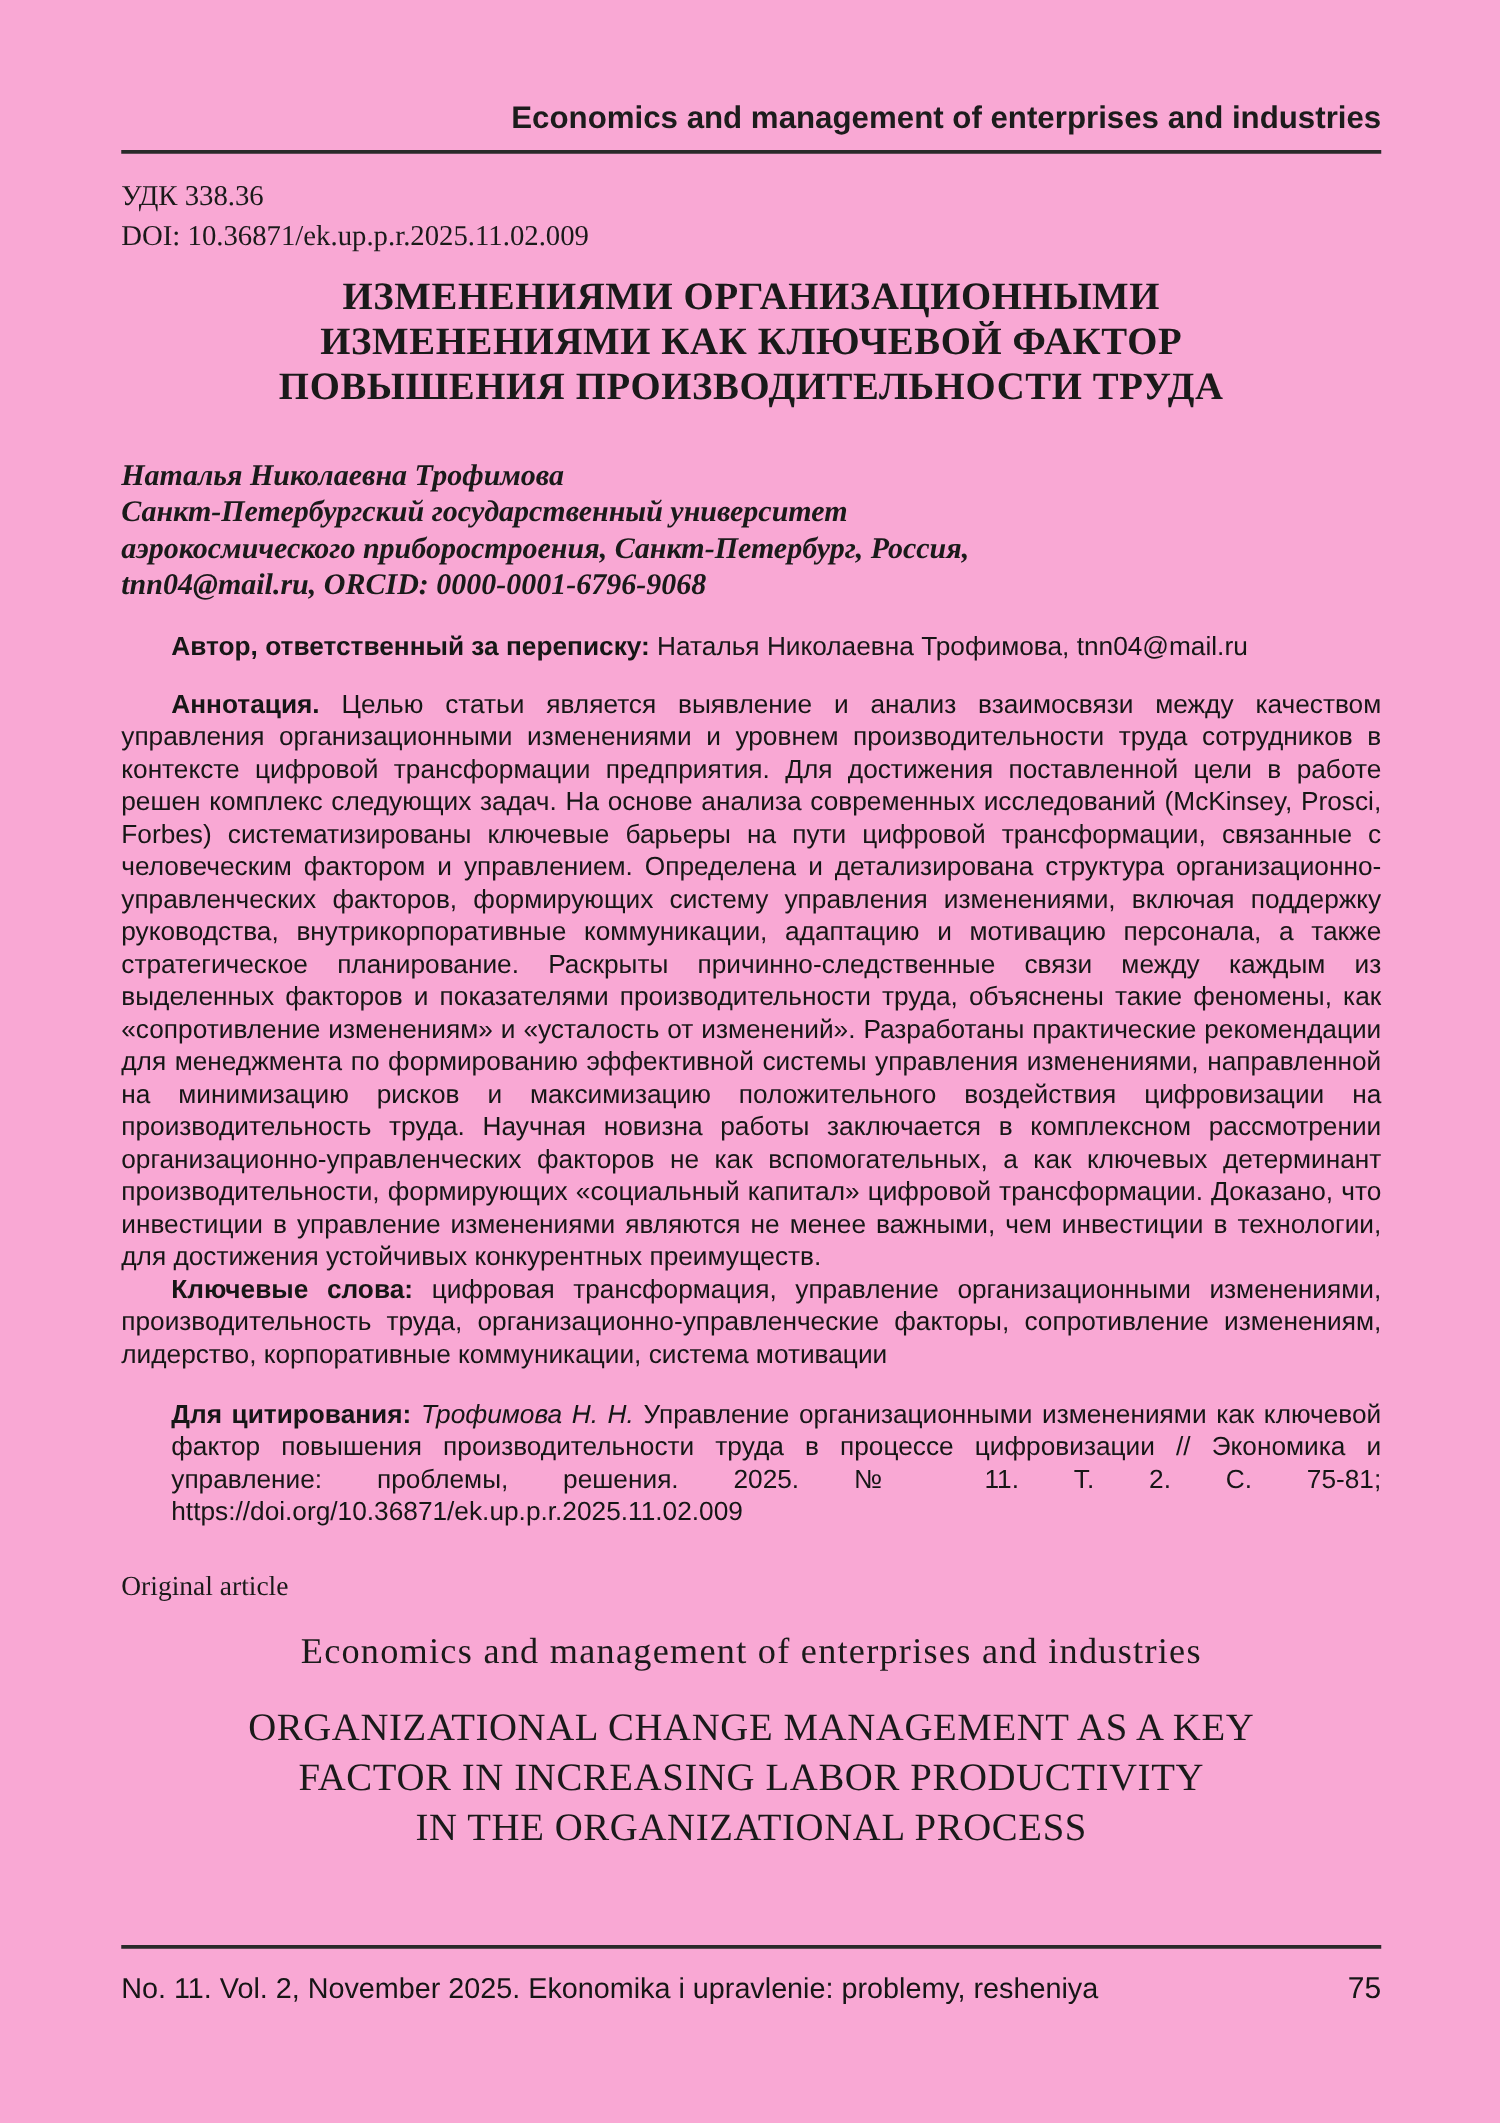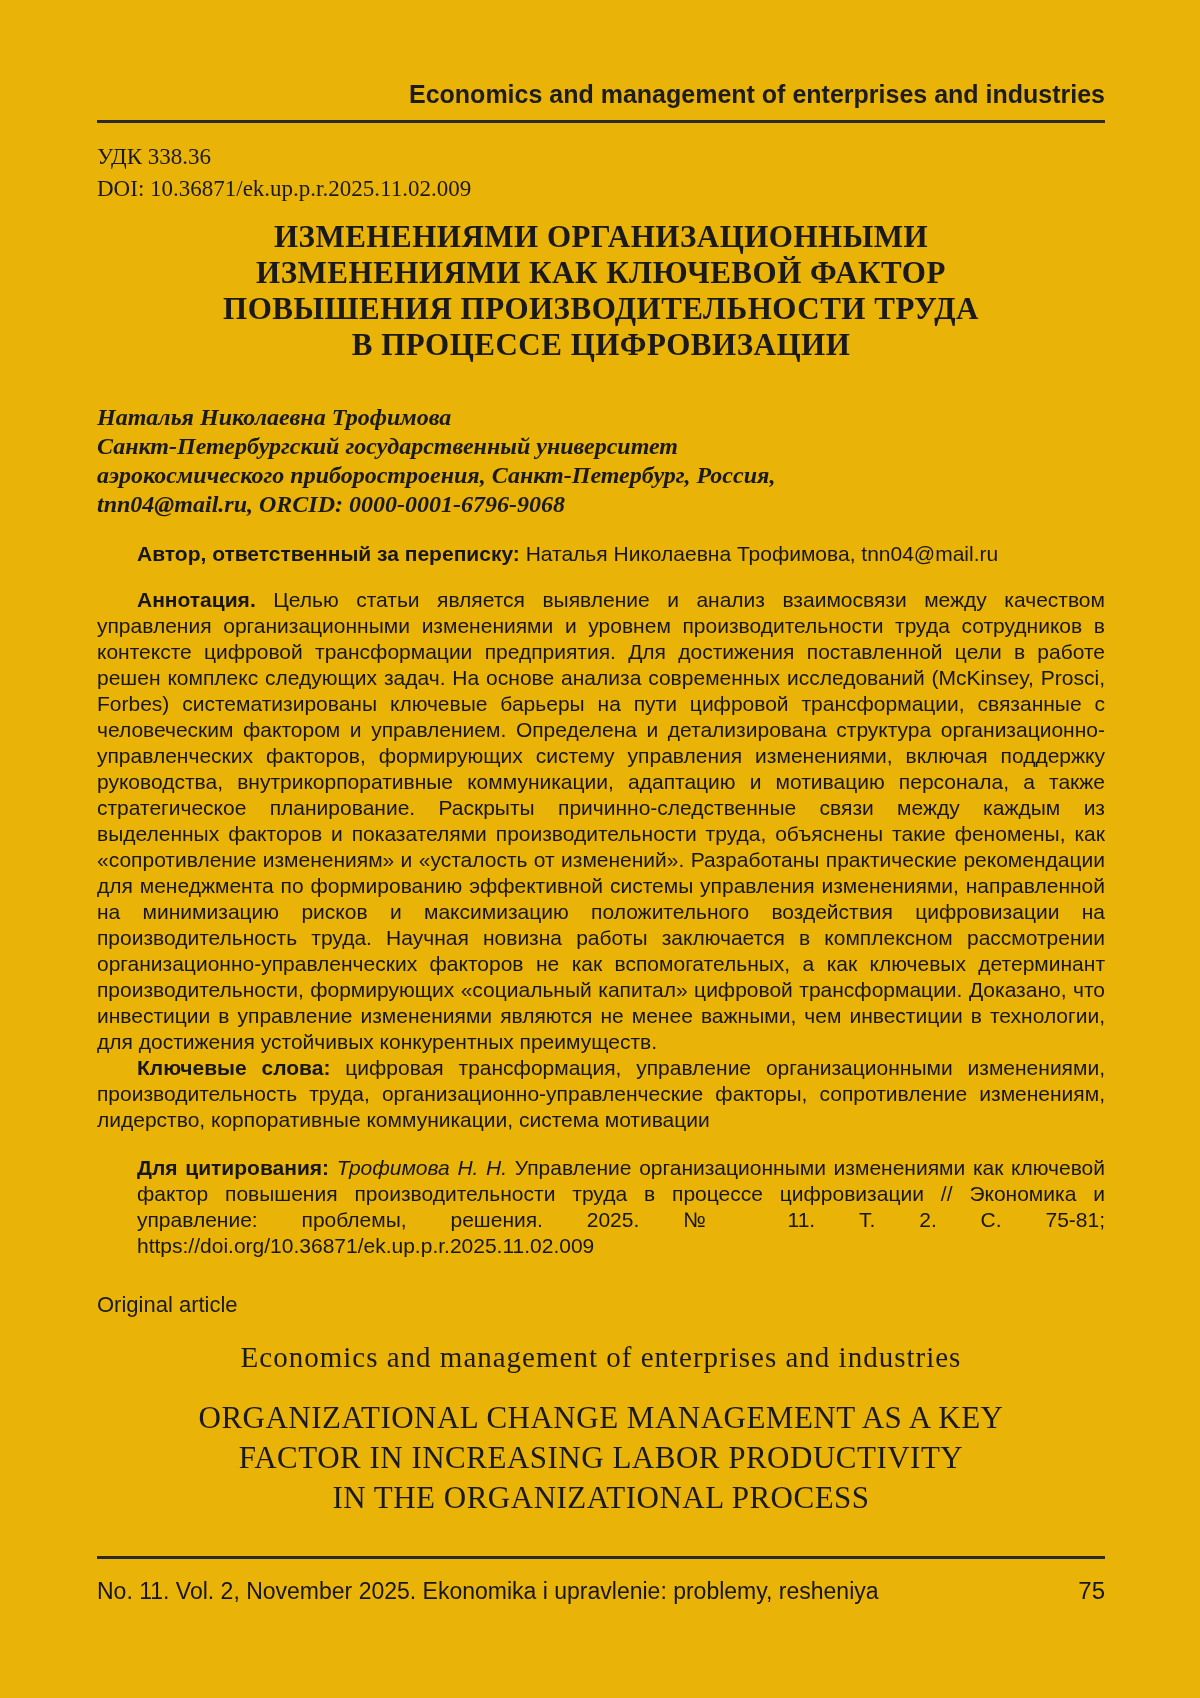--- a/index.html
+++ b/index.html
@@ -1,20 +1,20 @@
 <!DOCTYPE html>
 <html lang="ru"><head>
 <meta charset="utf-8">
 <style>
   html,body{margin:0;padding:0;background:#ffffff;}
   .page{
     position:relative;
     width:1200px;height:1698px;
     margin:0 auto;
-    background:#eab308;
+    background:#f9a8d4;
     color:#1a1a1a;
     box-sizing:border-box;
     padding:80px 95px 0 97px;
     overflow:hidden;
     font-family:"Liberation Sans", sans-serif;
   }
   
   .running-title{
     text-align:right;
     font-family:"Liberation Sans", sans-serif;
@@ -75,21 +75,21 @@
   .keywords{
     text-indent:40px;
   }
   .citation{
     margin-top:22px;
     margin-left:40px;
   }
   .lbl{font-weight:bold;}
   .original-article{
     margin-top:32px;
-    font-family:Liberation Sans, sans-serif;
+    font-family:Liberation Serif, serif;
     font-size:22px;
     line-height:27px;
     text-align:left;
   }
   .section-en{
     margin:22px 0 0 0;
     text-align:center;
     font-family:"Liberation Serif", serif;
     font-weight:normal;
     font-size:29px;
@@ -139,21 +139,20 @@
 
   <div class="meta">
     <div>УДК 338.36</div>
     <div>DOI: 10.36871/ek.up.p.r.2025.11.02.009</div>
   </div>
 
   <h1 class="title-ru">
     <div>ИЗМЕНЕНИЯМИ ОРГАНИЗАЦИОННЫМИ</div>
     <div>ИЗМЕНЕНИЯМИ КАК КЛЮЧЕВОЙ ФАКТОР</div>
     <div>ПОВЫШЕНИЯ ПРОИЗВОДИТЕЛЬНОСТИ ТРУДА</div>
-    <div>В ПРОЦЕССЕ ЦИФРОВИЗАЦИИ</div>
   </h1>
 
   <div class="authors">
     <div>Наталья Николаевна Трофимова</div>
     <div>Санкт-Петербургский государственный университет</div>
     <div>аэрокосмического приборостроения, Санкт-Петербург, Россия,</div>
     <div>tnn04@mail.ru, ORCID: 0000-0001-6796-9068</div>
   </div>
 
   <p class="para correspondence"><b class="lbl">Автор, ответственный за переписку:</b> <span>Наталья Николаевна Трофимова, tnn04@mail.ru</span></p>

